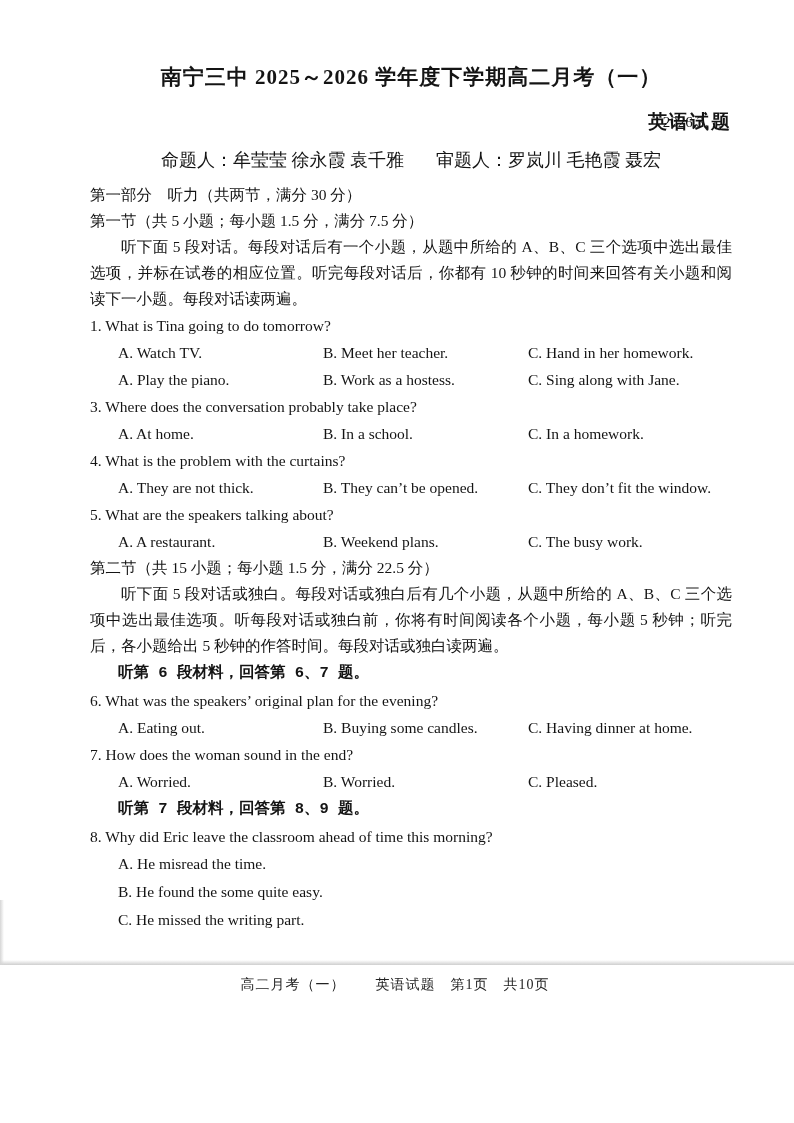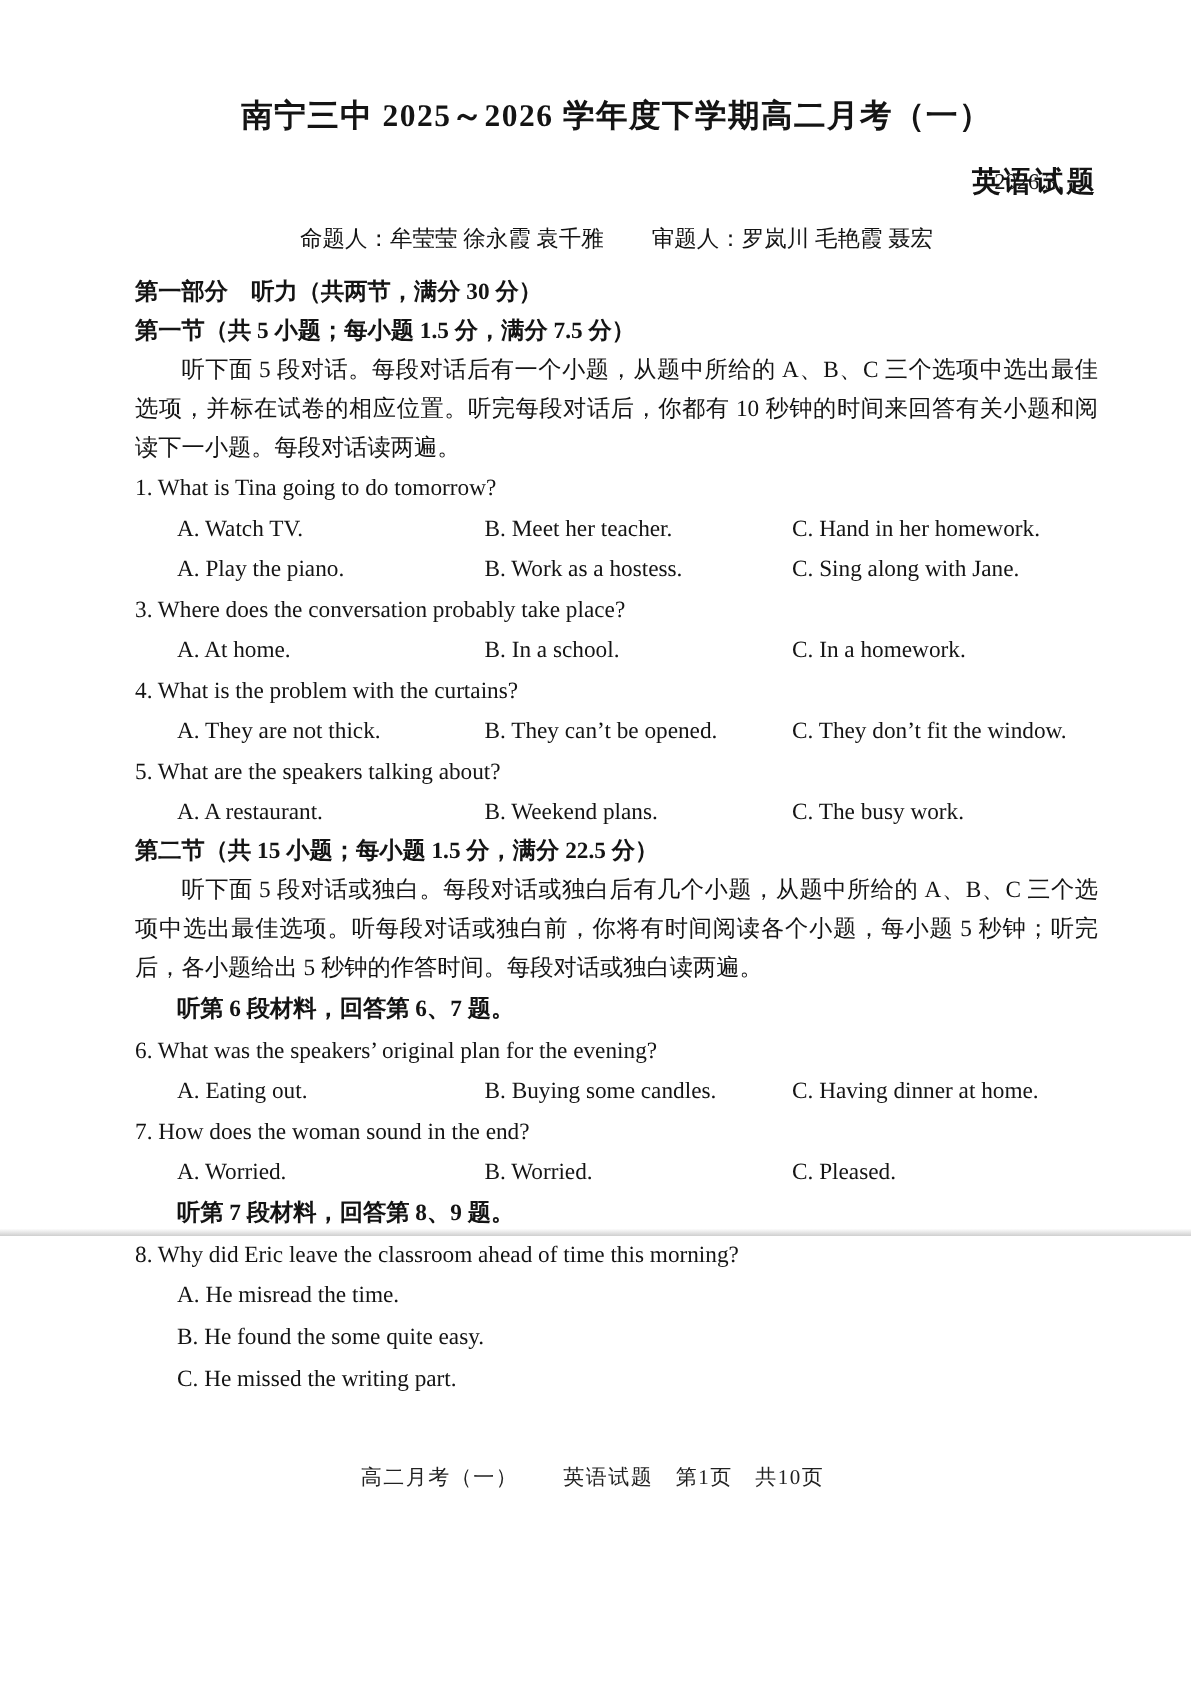--- a/index.html
+++ b/index.html
@@ -4,59 +4,60 @@
 <style>
   html,body{margin:0;padding:0;}
   body{
     width:794px;height:1123px;
     background:#ffffff;color:#141414;
     font-family:"Liberation Serif","DejaVu Serif",serif;
     position:relative;overflow:hidden;
   }
   .page{
     box-sizing:border-box;
-    width:794px;height:824px;
+    width:794px;height:965px;
     padding:62px 62px 0 90px;
     position:relative;
   }
   .doc{font-size:15.5px;line-height:26px;}
 
   .exam-title{
     text-align:center;font-weight:bold;font-size:21px;line-height:30px;
     margin:0 0 14px 0;letter-spacing:1px;
   }
   .subtitle-row{position:relative;height:32px;margin-bottom:10px;}
   .exam-subtitle{
     position:absolute;left:0;right:0;text-align:right;
     font-weight:bold;font-size:19px;line-height:32px;letter-spacing:2px;
   }
   .exam-date{
     position:absolute;right:28px;top:8px;font-size:15px;
   }
   .authors-row{
     display:flex;justify-content:center;gap:32px;
-    font-size:15px;line-height:24px;margin-bottom:10px;
+    font-size:18px;line-height:24px;margin-bottom:10px;
   }
 
-  .h-bold{font-weight:bold;}
+  .h-bold{font-weight:normal;}
   .para{
     text-align:justify;text-indent:2em;margin:0;
   }
   .question{margin:0;}
   .q-stem{line-height:27px;}
   .q-options{
     display:grid;
     grid-template-columns:205px 205px auto;
     padding-left:28px;line-height:27px;
   }
   .q-options-vertical{padding-left:28px;line-height:28px;}
   .q-options-vertical .opt{display:block;}
   .material-line{
     font-weight:bold;padding-left:28px;line-height:28px;
     font-style:normal;
+    font-family:Liberation Mono, monospace;
   }
 
   .footer{
     position:absolute;top:976px;left:0;right:4px;
     text-align:center;font-size:14px;color:#222;letter-spacing:1px;
   }
 
   
   .scan-edge-bottom{
     position:absolute;left:0;right:0;bottom:0;height:5px;

